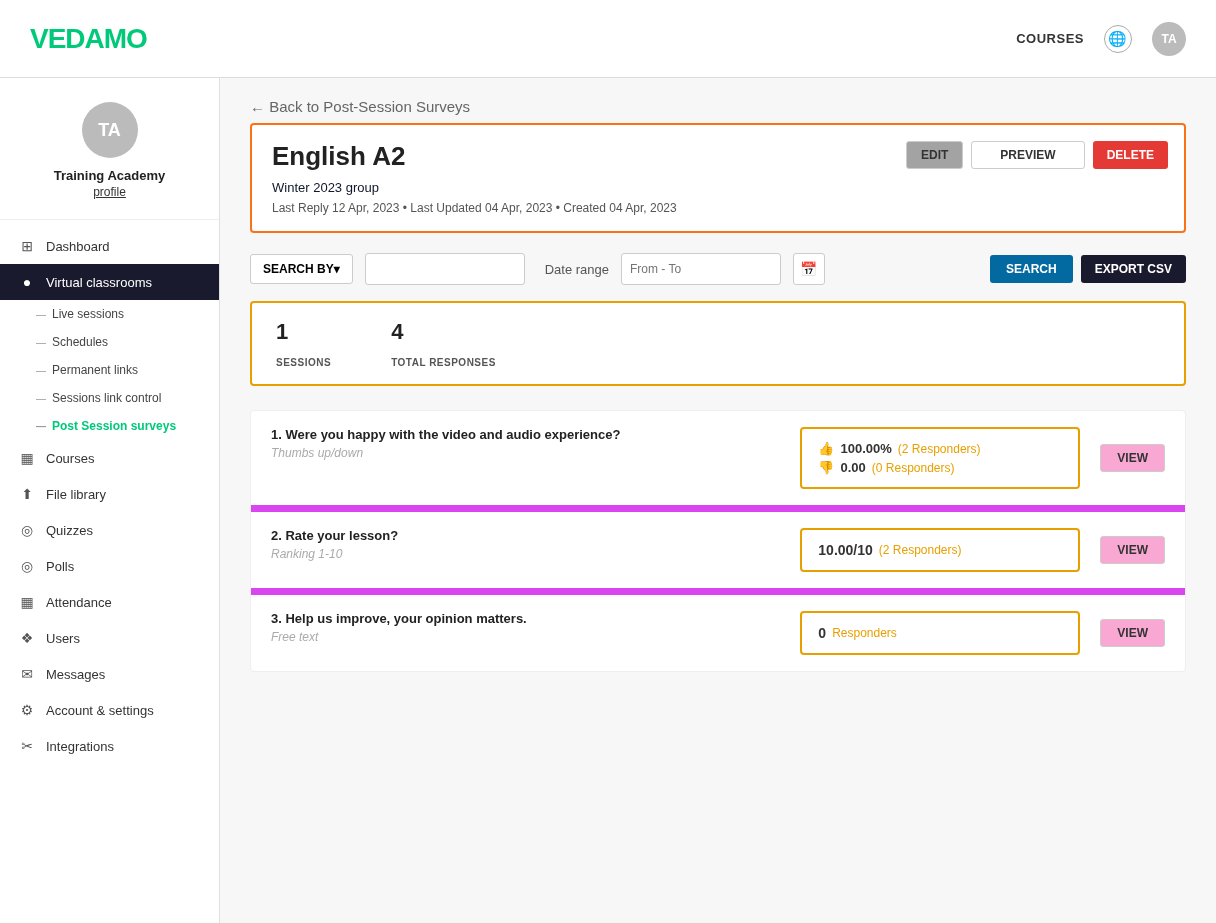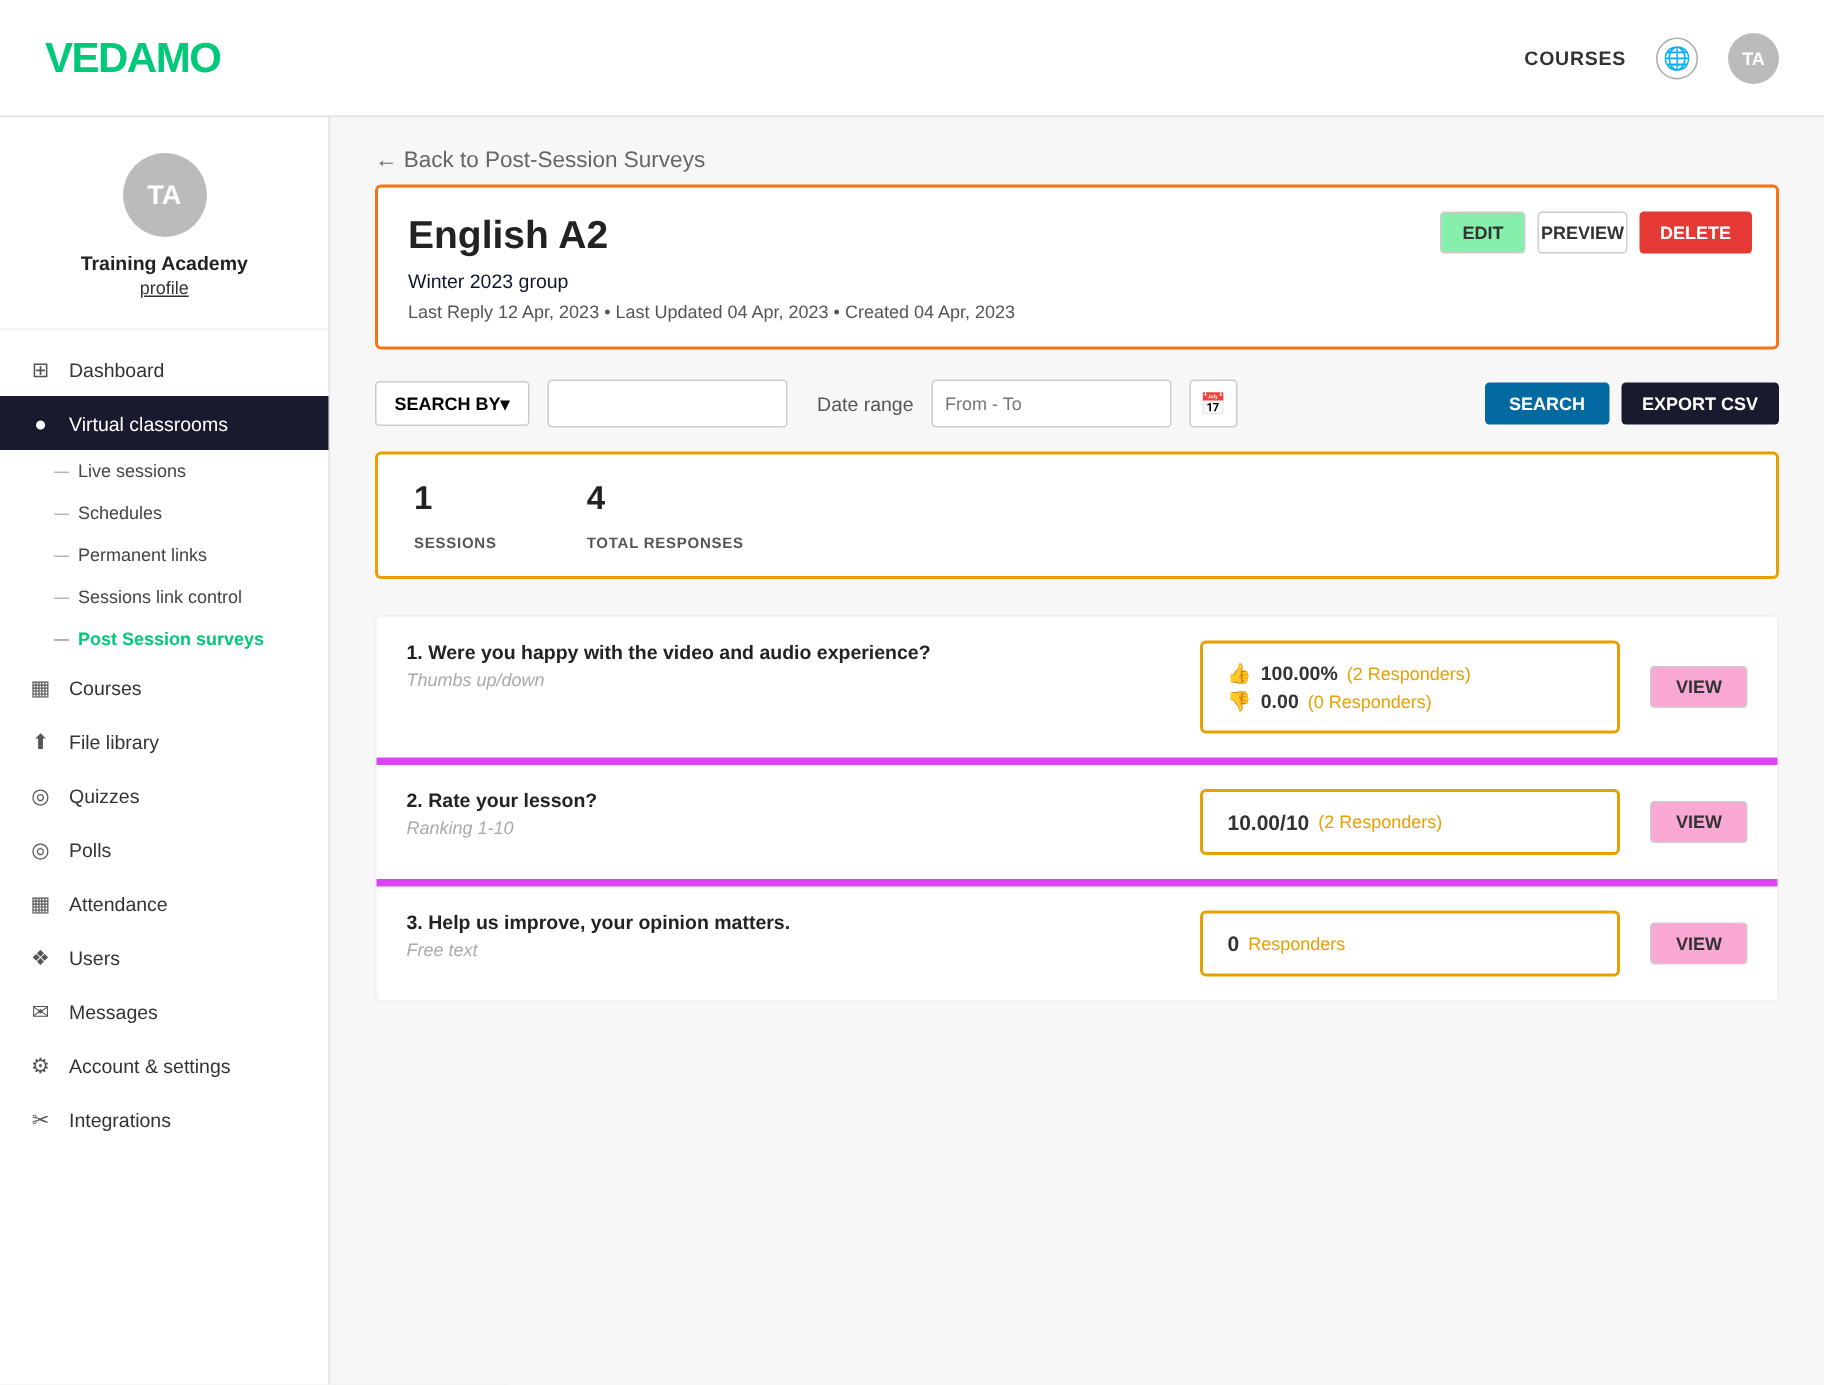--- a/index.html
+++ b/index.html
@@ -208,27 +208,27 @@
       top: 16px;
       right: 16px;
       display: flex;
       gap: 8px;
     }
     .btn-edit {
       padding: 6px 14px;
       font-size: 12px;
       font-weight: 600;
       border: 1.5px solid #ccc;
-      background: #86efac;
+      background: #a3a3a3;
       color: #333;
       border-radius: 3px;
       cursor: pointer;
     }
     .btn-preview {
-      padding: 6px 1px;
+      padding: 6px 28px;
       font-size: 12px;
       font-weight: 600;
       border: 1.5px solid #ccc;
       background: #fff;
       color: #333;
       border-radius: 3px;
       cursor: pointer;
     }
     .btn-delete {
       padding: 6px 14px;
@@ -352,21 +352,21 @@
 
     
     .questions-section {
       background: #fff;
       border-radius: 4px;
       border: 1px solid #eee;
     }
     .question-row {
       display: flex;
       align-items: stretch;
-      border-bottom: 5px solid #d946ef;
+      border-bottom: 7px solid #d946ef;
       padding: 16px 0;
     }
     .question-row:last-child {
       border-bottom: none;
     }
     .question-left {
       flex: 1;
       padding: 0 20px;
     }
     .question-text {

